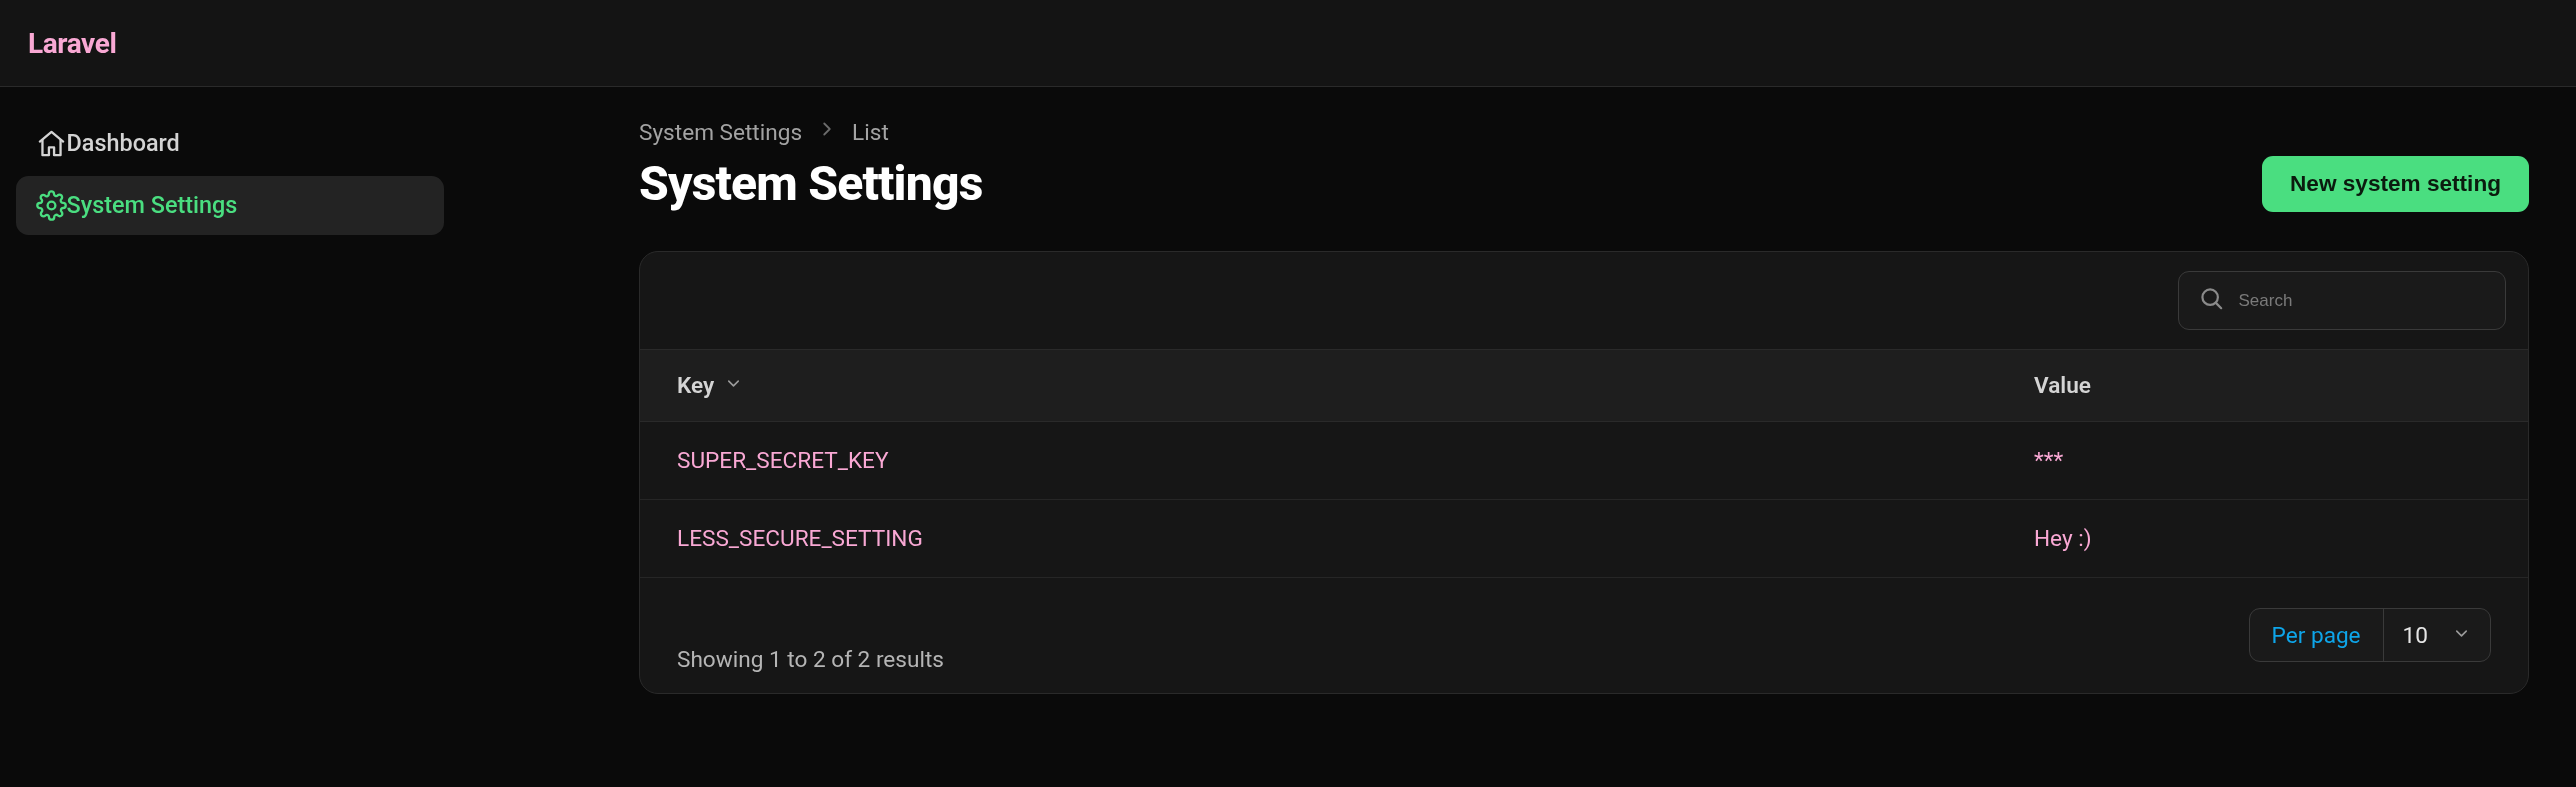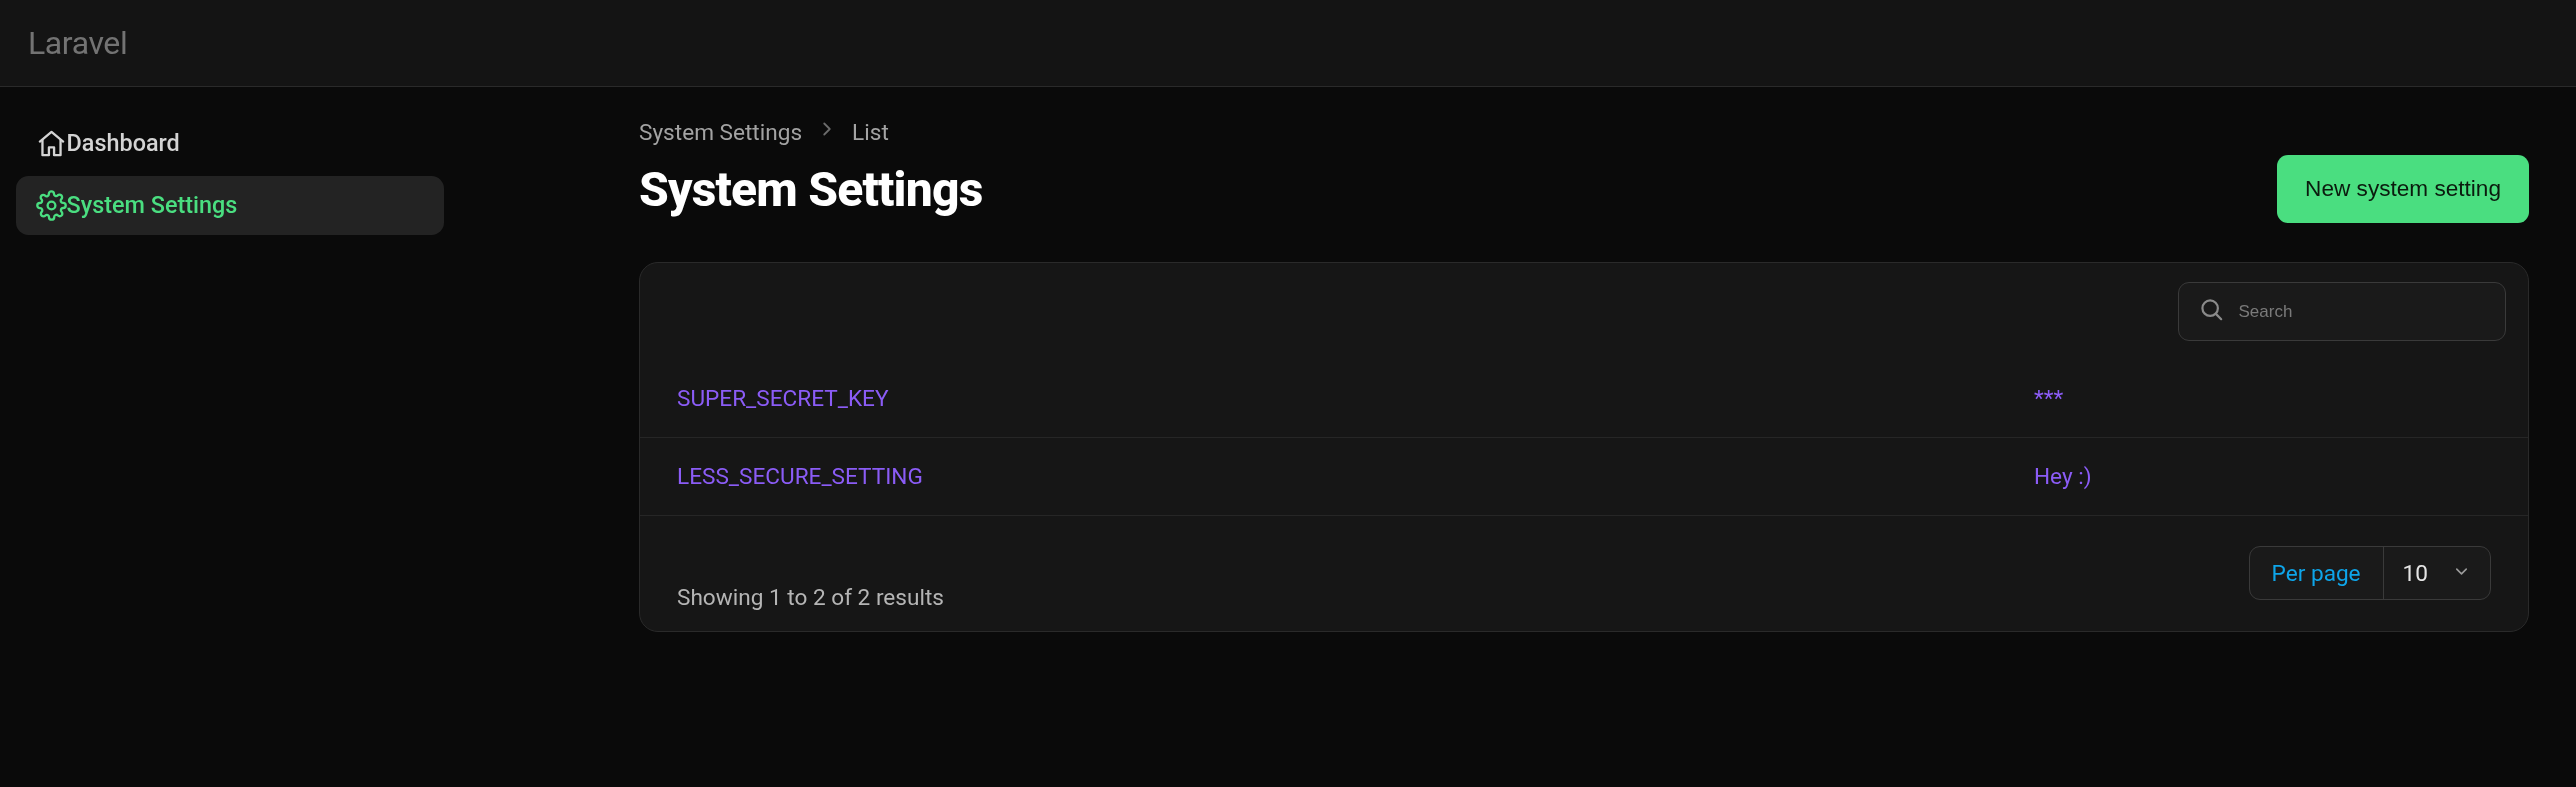--- a/index.html
+++ b/index.html
@@ -12,23 +12,23 @@
   }
   .topbar {
     height: 87px;
     border-bottom: 0.8px solid #2a2a2a;
     display: flex;
     align-items: center;
     padding: 0 28px;
     background: #141414;
   }
   .brand {
-    font-size: 32px;
-    font-weight: 400;
-    color: #737373;
+    font-size: 28px;
+    font-weight: 700;
+    color: #f9a8d4;
     letter-spacing: -0.4px;
   }
   .app-body {
     display: flex;
     height: calc(788px - 87px);
   }
   .sidebar {
     width: 460px;
     padding: 26.5px 15.6px;
   }
@@ -73,24 +73,24 @@
   .page-title {
     font-size: 48px;
     font-weight: 800;
     color: #fff;
     letter-spacing: -0.8px;
   }
   .btn-primary {
     background: #4ade80;
     color: #0b1b0e;
     font-size: 22.6px;
-    font-weight: 400;
+    font-weight: 700;
     border: none;
     border-radius: 11px;
-    padding: 21px 28px;
+    padding: 15px 28px;
     cursor: pointer;
   }
   .card {
     background: #161616;
     border: 0.8px solid #2a2a2a;
     border-radius: 19px;
     overflow: hidden;
   }
   .card-top {
     display: flex;
@@ -136,21 +136,21 @@
   .col-key { flex: 0 0 1357px; }
   .col-value { flex: 1; }
   .sort-icon svg { width: 19px; height: 19px; stroke: #9a9a9a; }
   .tr {
     display: flex;
     border-bottom: 0.8px solid #262626;
   }
   .td {
     padding: 25px 37px;
     font-size: 22.6px;
-    color: #8b5cf6;
+    color: #f9a8d4;
   }
   .card-footer {
     display: flex;
     align-items: center;
     padding: 20px 37px;
     gap: 31px;
   }
   .results-text {
     font-size: 22.6px;
     color: #b5b5b5;
@@ -234,20 +234,33 @@
             <svg viewBox="0 0 24 24" fill="none" stroke="currentColor" stroke-width="2" stroke-linecap="round" stroke-linejoin="round">
                 <circle cx="11" cy="11" r="7"></circle>
                 <line x1="21" y1="21" x2="16.65" y2="16.65"></line>
               </svg>
           </span>
           <input class="search-input" type="text" placeholder="Search" style="">
         </div>
       </div>
 
       <div class="table">
+        <div class="thead">
+          <div class="th col-key">
+            <span>Key</span>
+            <span class="sort-icon">
+              <svg viewBox="0 0 24 24" fill="none" stroke="currentColor" stroke-width="2" stroke-linecap="round" stroke-linejoin="round">
+                  <polyline points="6 9 12 15 18 9"></polyline>
+                </svg>
+            </span>
+          </div>
+          <div class="th col-value">
+            <span>Value</span>
+          </div>
+        </div>
 
         <div class="tr">
           <div class="td col-key">SUPER_SECRET_KEY</div>
           <div class="td col-value">***</div>
         </div>
         <div class="tr">
           <div class="td col-key">LESS_SECURE_SETTING</div>
           <div class="td col-value">Hey :)</div>
         </div>
       </div>

